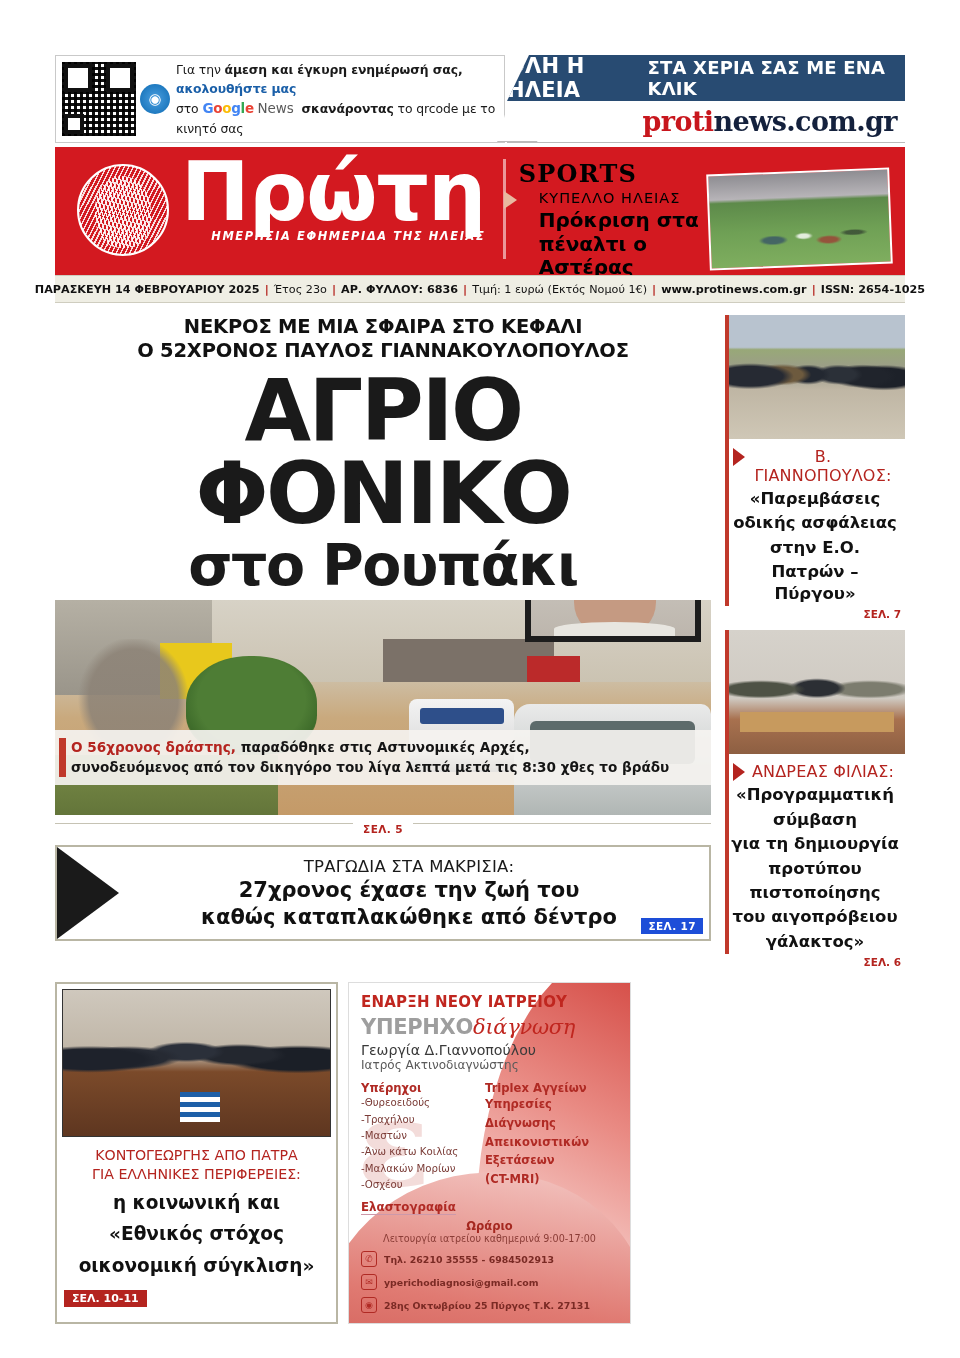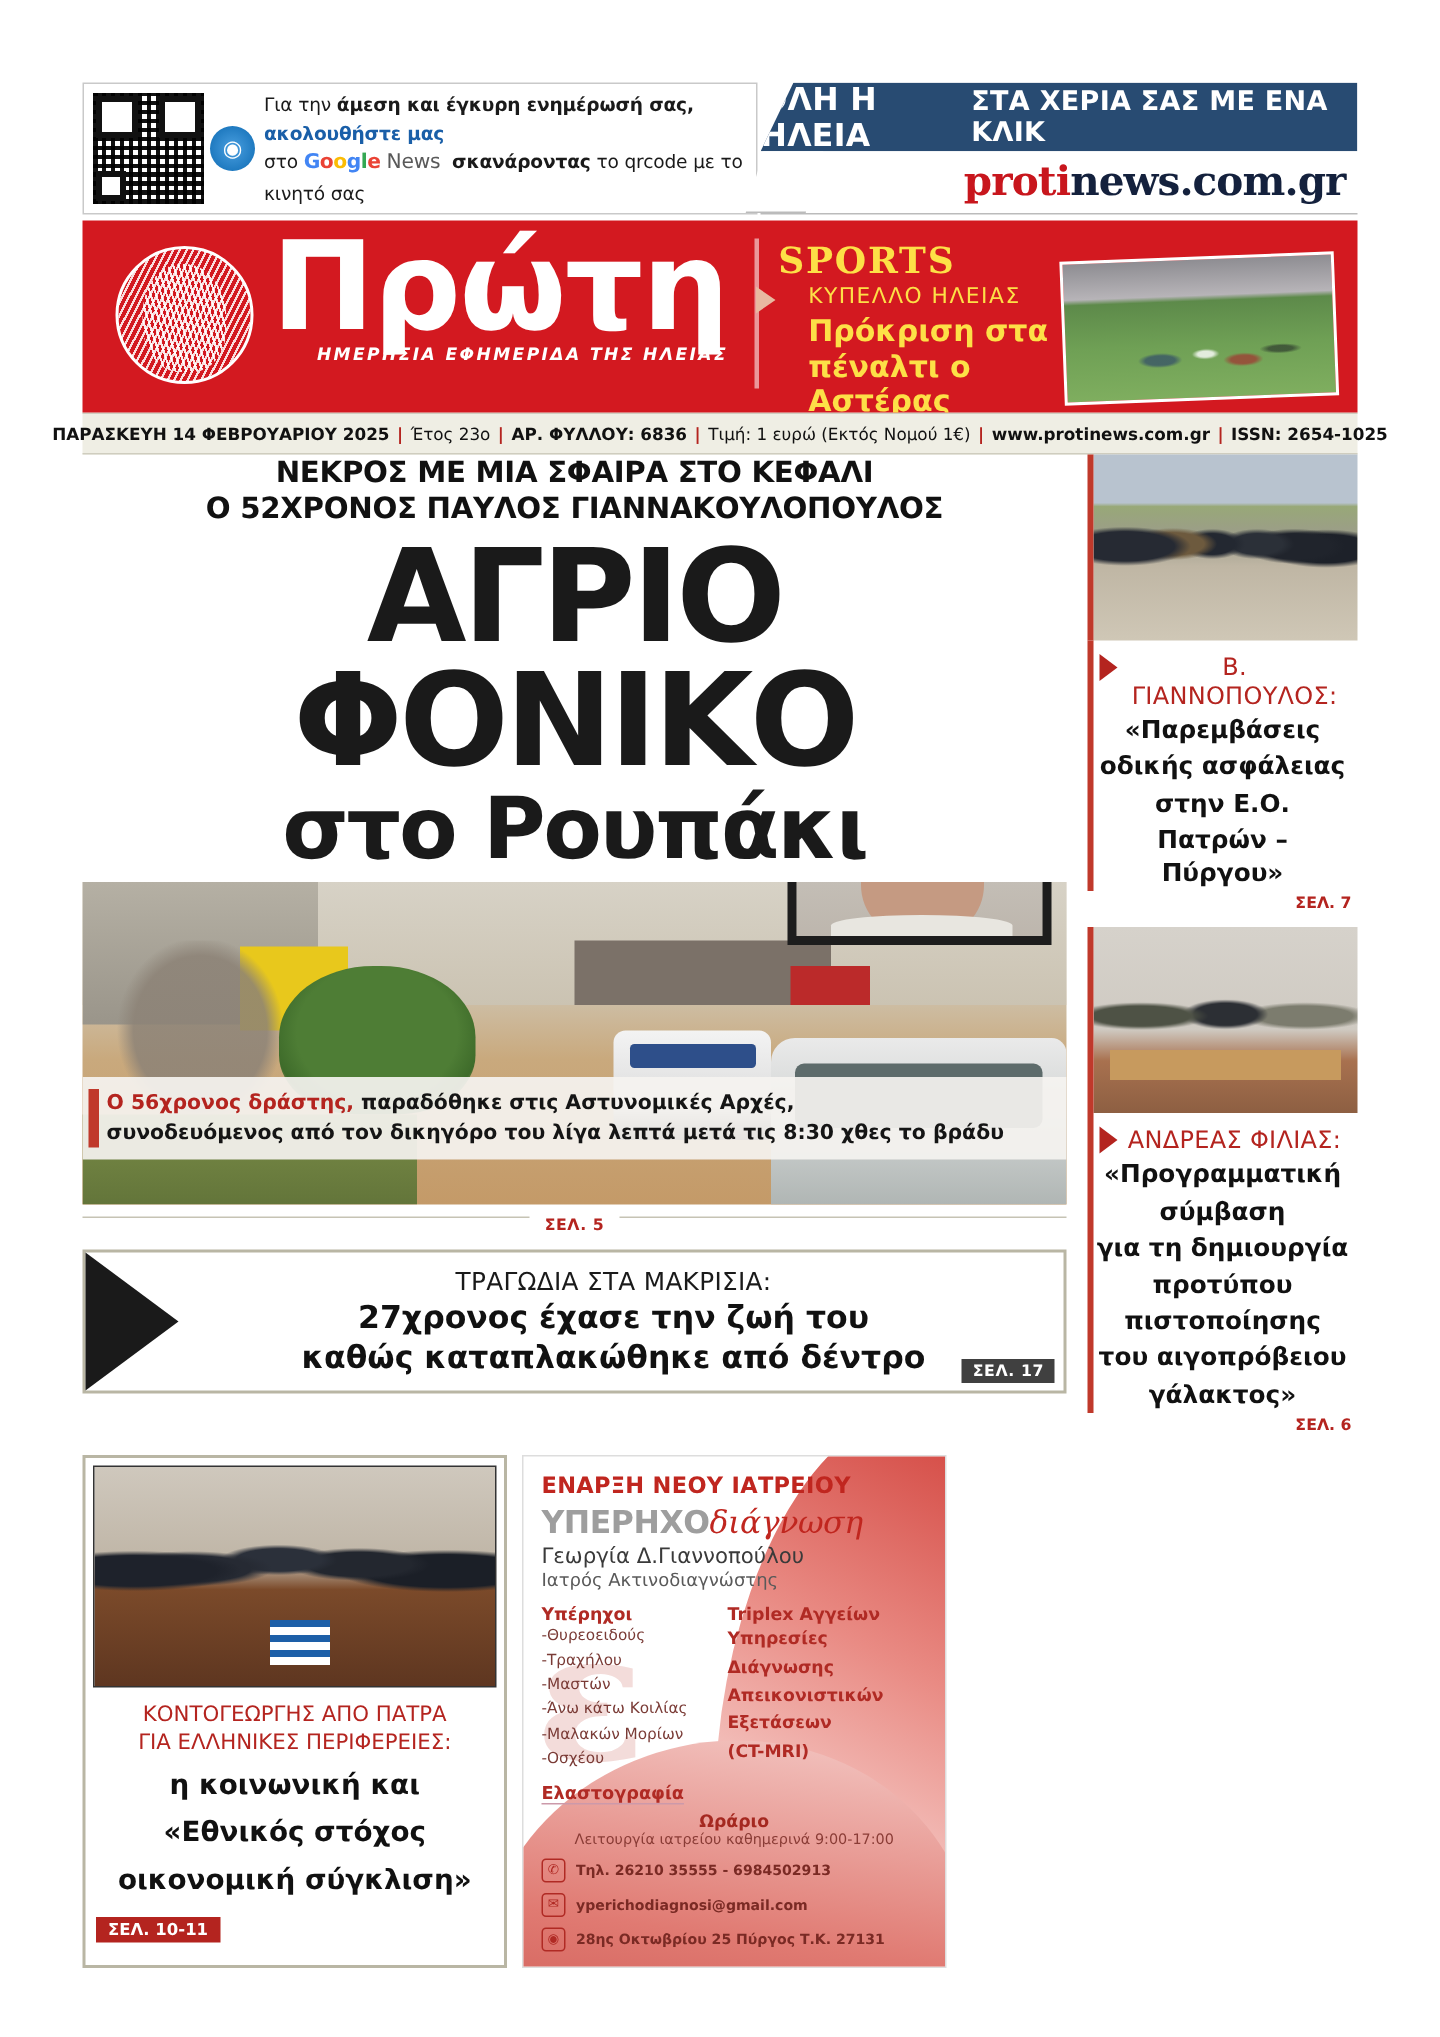--- a/index.html
+++ b/index.html
@@ -68,21 +68,21 @@
   .proti { font-family: "DejaVu Sans", sans-serif; font-size: 82px; font-weight: 700;
      color: #fff; line-height: 0.95; letter-spacing: -1px; }
   .mast-tag { color: #fff; font-size: 11.4px; font-weight: 700; font-style: italic;
      letter-spacing: 1.6px; text-align: right; margin-top: -2px; }
 
   .sports { flex: 1; display: flex; padding: 12px 0 0 18px; position: relative; }
   .sports-rule { width: 3px; background: rgba(255,255,255,.55); margin-right: 13px; height: 100px; }
   .arrow-tri { width: 0; height: 0; border-left: 13px solid #e8b9a0;
       border-top: 9px solid transparent; border-bottom: 9px solid transparent;
       position: absolute; left: 19px; top: 44px; }
-  .sports-txt { color: #fde047; }
+  .sports-txt { color: #000000; }
   .sports-h { font-size: 24px; font-weight: 700; letter-spacing: 1.2px;
       font-family: "DejaVu Serif", serif; }
   .sports-sub { font-size: 14.5px; letter-spacing: 1px; margin: 2px 0 3px 20px; }
   .sports-ttl { font-size: 20px; font-weight: 700; line-height: 1.18; margin-left: 20px; }
   .sports-photo { width: 183px; height: 96px; margin: 12px 14px 0 0; align-self: flex-start;
       border: 2px solid #fff; transform: rotate(-2.2deg); overflow: hidden; flex: 0 0 183px;
       background: linear-gradient(180deg,#8e8d92 0%,#b7b4b8 26%,#5d8a4a 30%,#6fa055 62%,#7fae5f 100%); position: relative; }
   .sports-photo::after{content:""; position:absolute; left:0; right:0; top:30%; bottom:0;
       background: radial-gradient(ellipse at 35% 60%, rgba(30,50,110,.55) 0 6%, transparent 9%),
                   radial-gradient(ellipse at 52% 55%, rgba(255,255,255,.8) 0 4%, transparent 7%),
@@ -90,21 +90,21 @@
                   radial-gradient(ellipse at 80% 52%, rgba(20,20,30,.5) 0 4%, transparent 7%);}
 
   
   .datebar { height: 28px; background: #efeee4; border-top: 1px solid #cfcdbf;
      border-bottom: 1px solid #cfcdbf; display: flex; align-items: center;
      justify-content: center; gap: 5px; font-size: 11.2px; color: #111; white-space: nowrap;}
   .datebar .b { font-weight: 700; }
   .datebar .sep { color: #b4241f; font-weight: 700; }
 
   
-  .grid { display: flex; gap: 14px; }
+  .grid { display: flex; gap: 14px; margin-top: 12px; }
   .col-main { width: 666px; }
   .col-side { width: 180px; }
 
   .kicker { text-align: center; font-size: 19.5px; font-weight: 700; color: #111;
      line-height: 1.22; letter-spacing: -0.2px; }
   .hl1 { font-size: 86px; font-weight: 700; text-align: center; line-height: 0.97;
      letter-spacing: -2.5px; color: #1a1a1a; margin-top: 6px; }
   .hl2 { font-size: 57px; font-weight: 700; text-align: center; line-height: 1;
      letter-spacing: -1.5px; color: #1a1a1a; margin-top: 2px; }
 
@@ -151,21 +151,21 @@
   .sel-rule .line { flex: 1; height: 1px; background: #c6c3b4; }
   .sel-rule .tag { font-size: 10.5px; font-weight: 700; color: #b4241f; letter-spacing: .4px; }
 
   .box2 { margin-top: 10px; border: 2px solid #b9b6a4; background: #fff;
      height: 96px; position: relative; display: flex; align-items: center; }
   .box2-tri { width: 0; height: 0; border-left: 62px solid #1a1a1a;
      border-top: 46px solid transparent; border-bottom: 46px solid transparent; flex: 0 0 62px; }
   .box2-txt { flex: 1; text-align: center; padding: 0 10px 0 0; }
   .box2-k { font-size: 16.5px; color: #1a1a1a; letter-spacing: .2px; }
   .box2-t { font-size: 21px; font-weight: 700; color: #111; line-height: 1.2; margin-top: 2px; }
-  .sel-blk { position: absolute; right: 6px; bottom: 5px; background: #404040; color: #fff;
+  .sel-blk { position: absolute; right: 6px; bottom: 5px; background: #1d4ed8; color: #fff;
      font-size: 10.5px; font-weight: 700; padding: 2px 7px; letter-spacing: .4px; }
 
   
   .side-card { position: relative; }
   .side-photo { width: 180px; height: 124px; border-left: 4px solid #c0392b; overflow: hidden; position: relative; }
   .sp1 { background: linear-gradient(180deg,#b8c3cf 0%,#b8c3cf 26%,#98a878 28%,#9c9c8a 44%,#bfb6a4 60%,#cfc7b6 100%); }
   .sp1::after{content:""; position:absolute; left:0; right:0; top:12%; height:62%;
      background: radial-gradient(ellipse at 12% 60%, #262a33 0 15%, transparent 20%),
                  radial-gradient(ellipse at 30% 58%, #6d5a3e 0 12%, transparent 17%),
                  radial-gradient(ellipse at 45% 58%, #232831 0 11%, transparent 16%),

